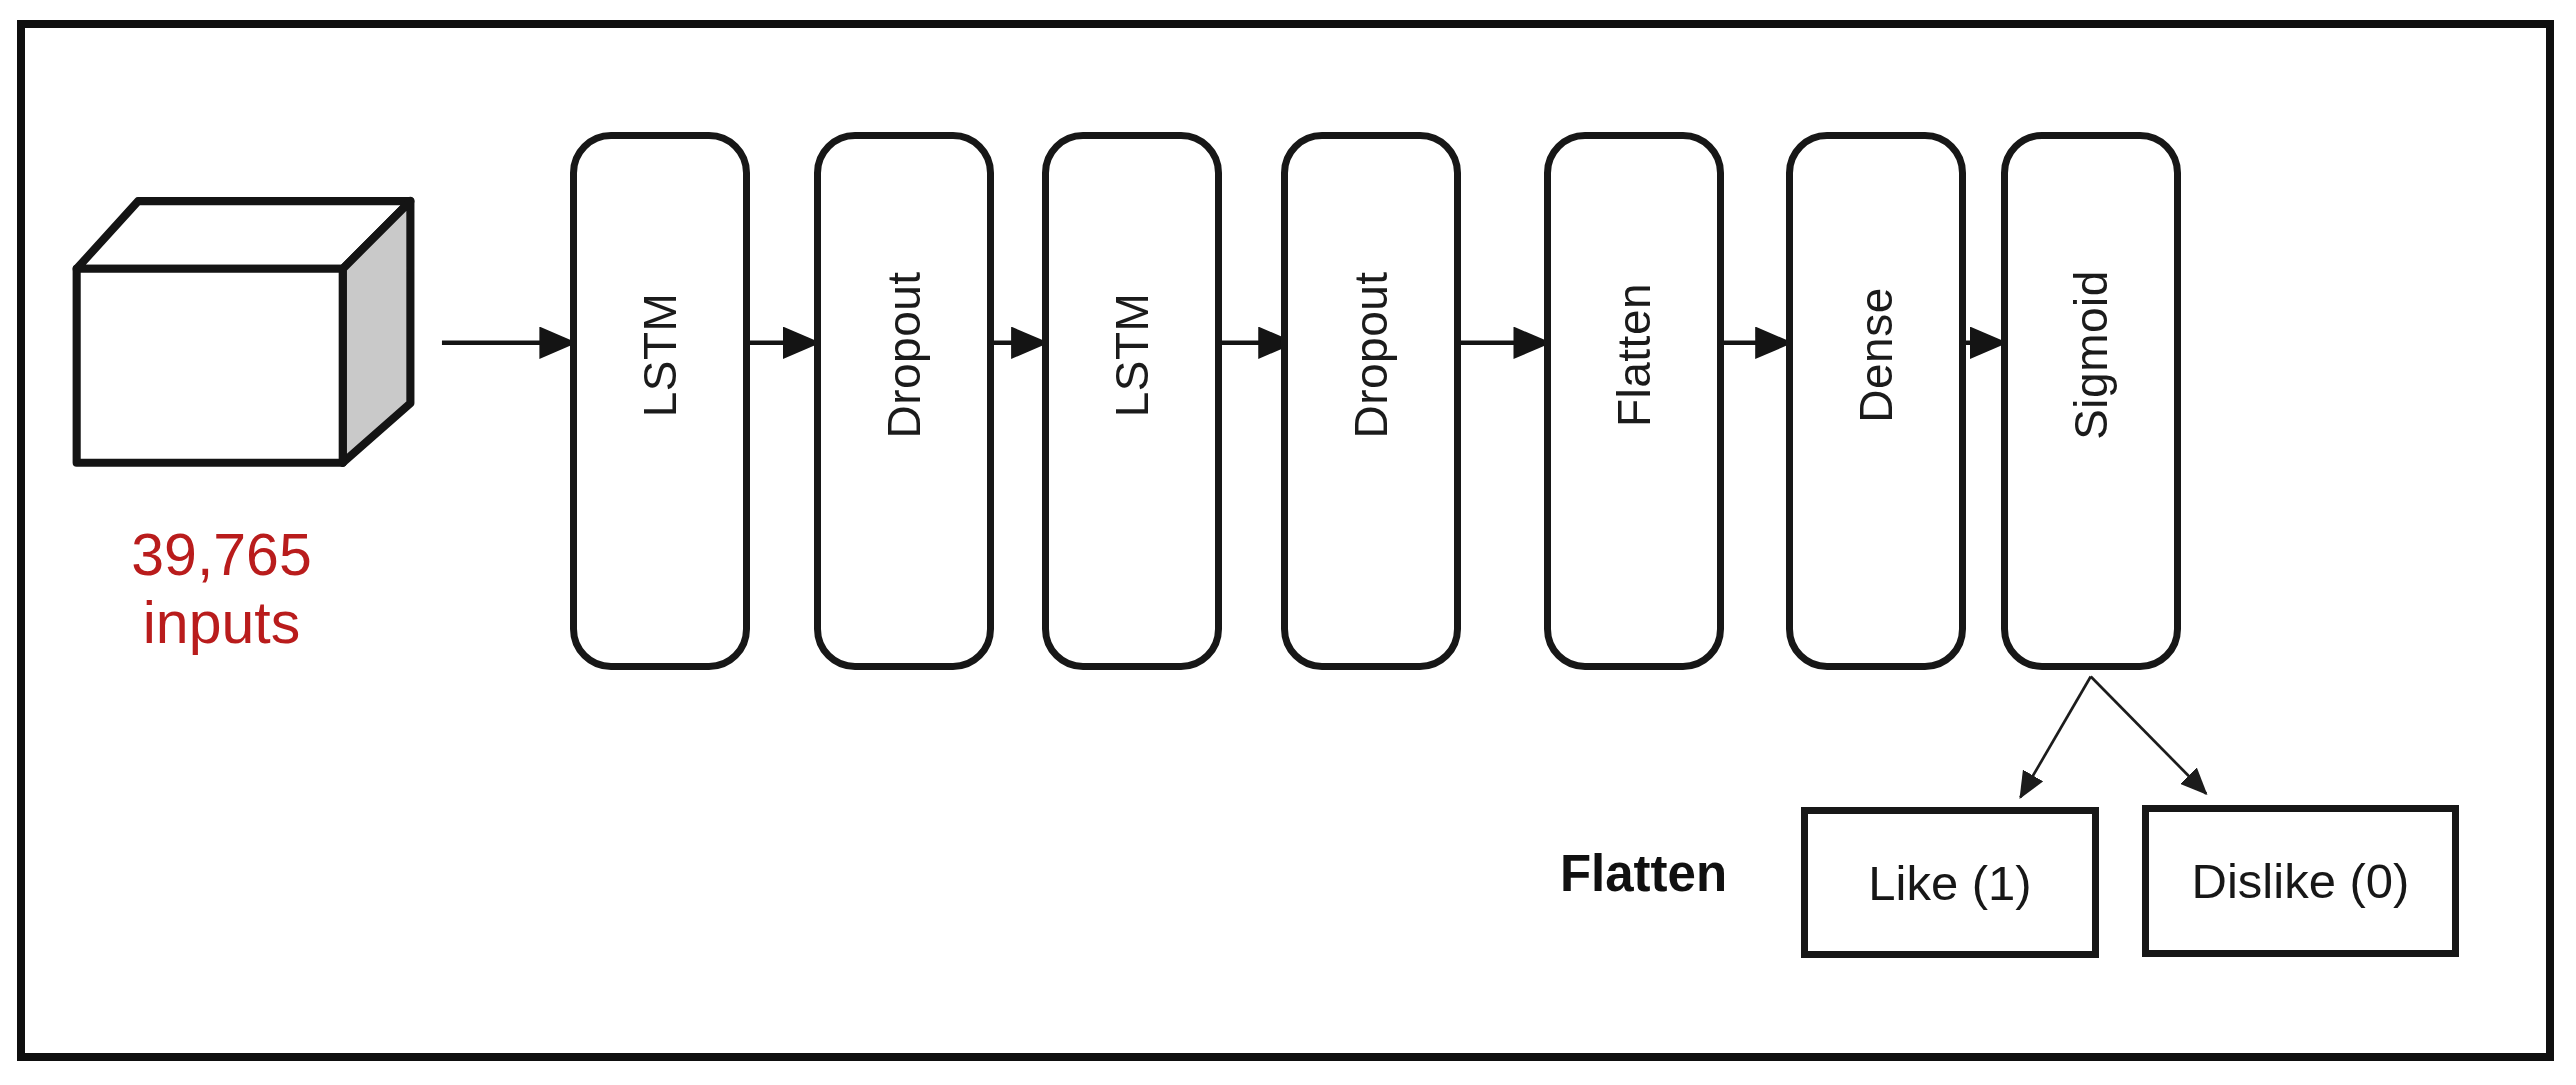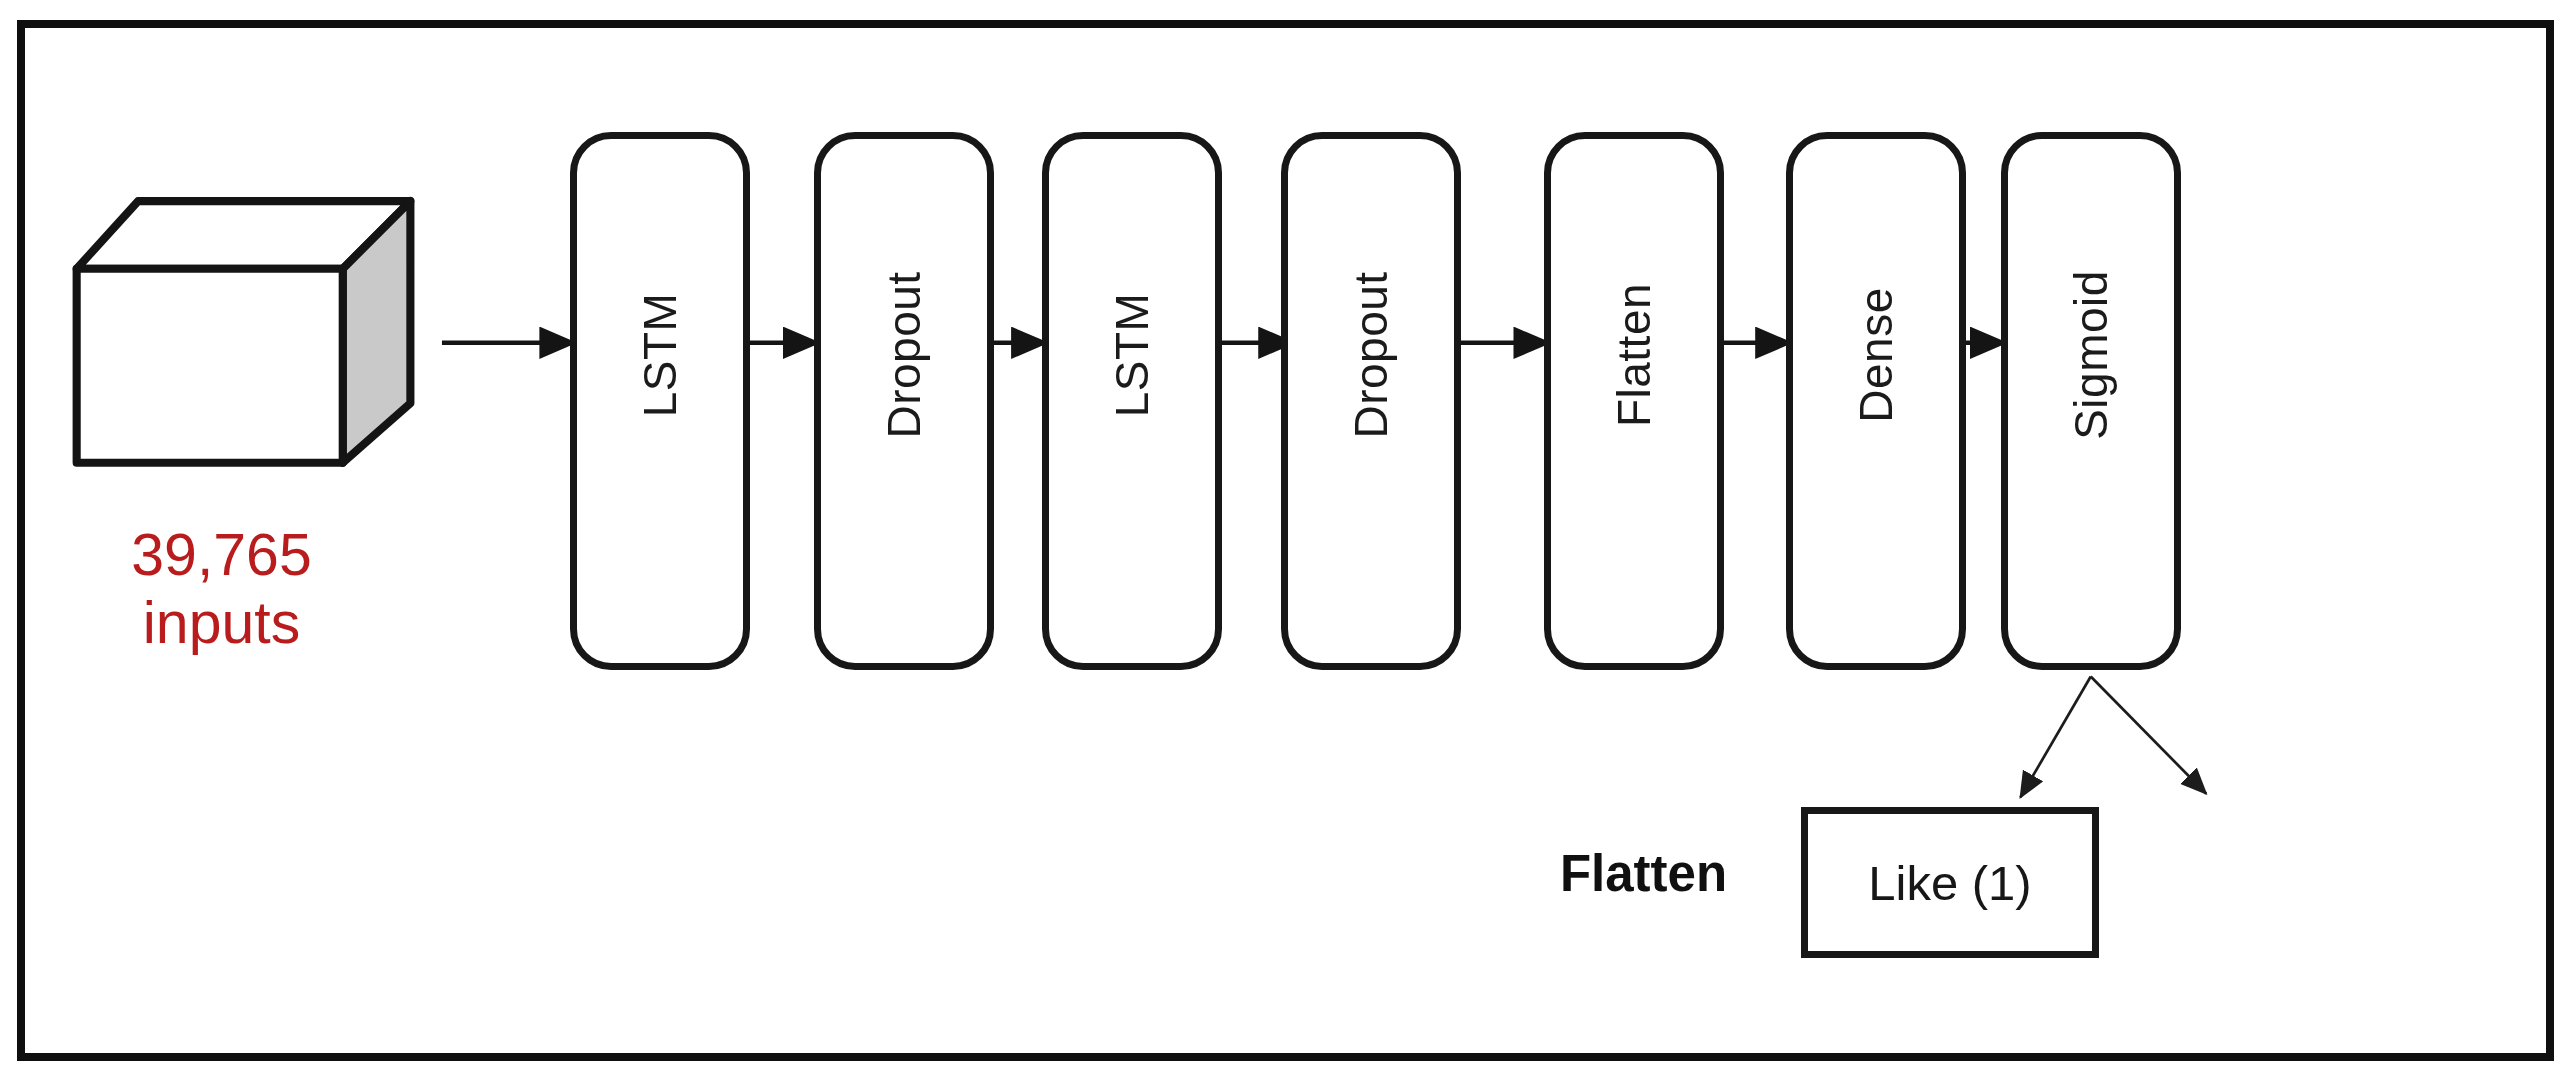--- a/index.html
+++ b/index.html
@@ -152,15 +152,18 @@
     <div class="lbl-wrap">
       <span class="lbl">Sigmoid</span>
     </div>
   </div>
 
   <div class="outputs-label">Flatten</div>
 
   <div class="obox like">
     <span>Like (1)</span>
   </div>
+  <div class="obox dislike">
+    <span>Dislike (0)</span>
+  </div>
 
 </div>
 
 
 </body></html>

